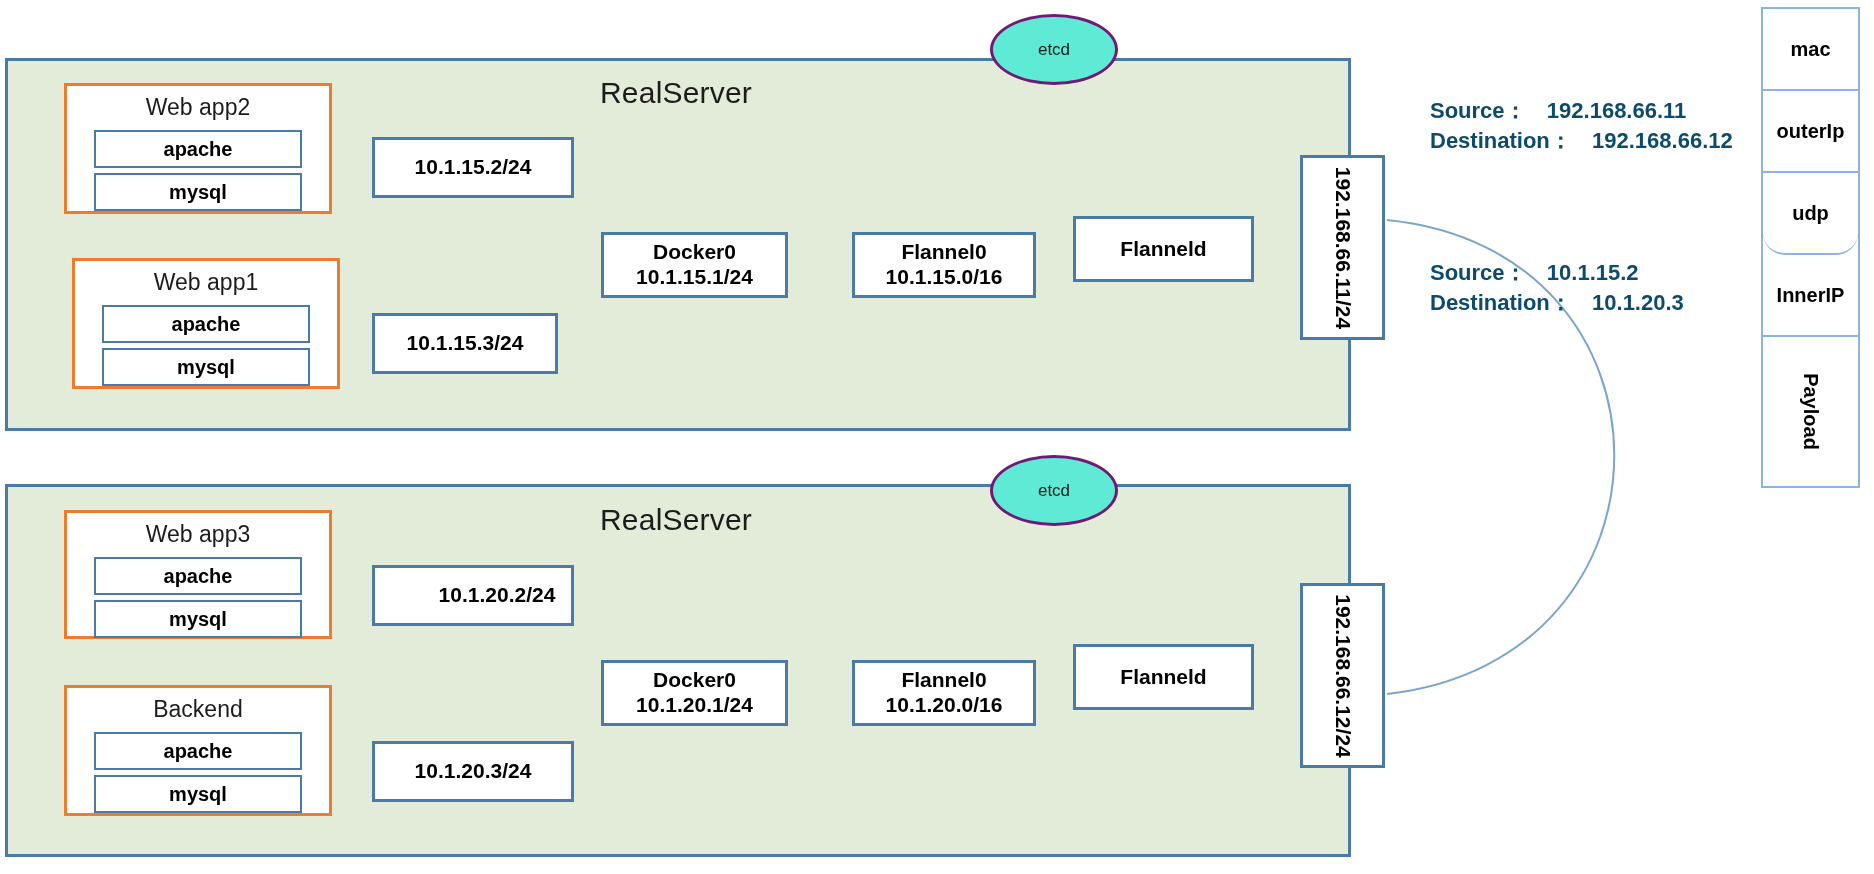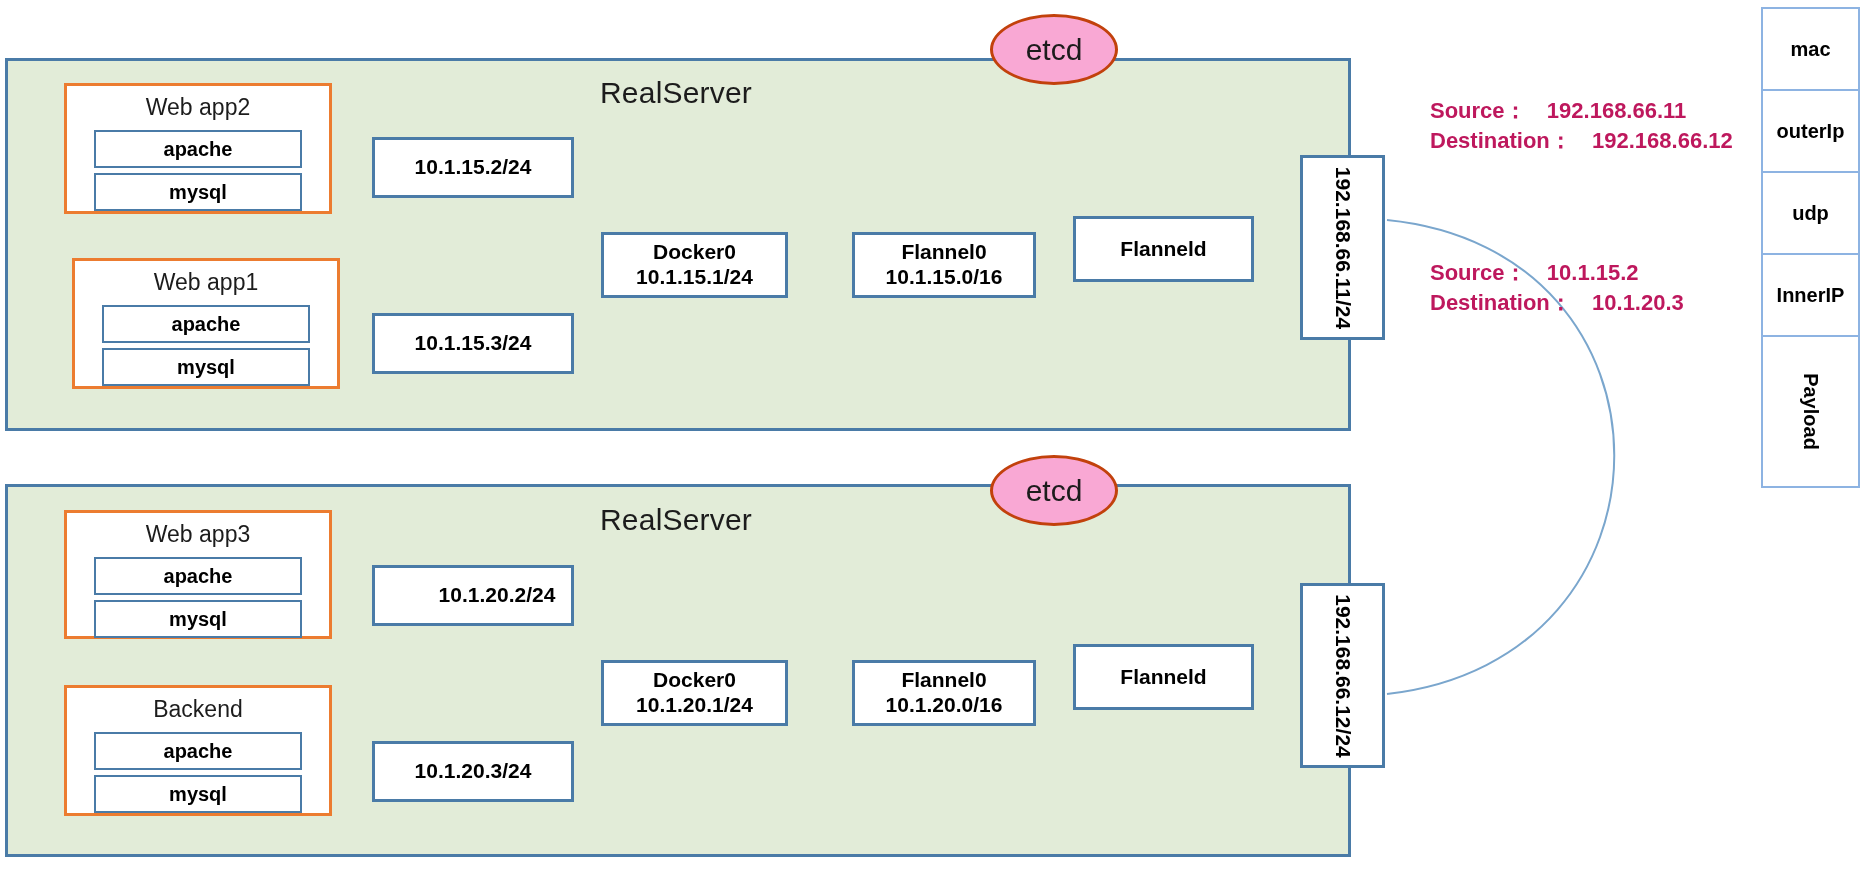--- a/index.html
+++ b/index.html
@@ -104,37 +104,37 @@
     color: #000;
     text-align: center;
     line-height: 1.15;
     width: 170px;
   }
   .vbox-tall .vbox-inner { width: 200px; }
 
   
   .etcd {
     position: absolute;
-    background: #f9a8d4;
-    border: 3px solid #c2410c;
+    background: #5eead4;
+    border: 3px solid #701a75;
     border-radius: 50%;
     display: flex;
     align-items: center;
     justify-content: center;
-    font-size: 30px;
+    font-size: 17px;
     color: #1c1c1c;
     box-sizing: border-box;
   }
 
   
   .annot {
     position: absolute;
     font-size: 22px;
     font-weight: bold;
-    color: #be185d;
+    color: #0c4a6e;
     white-space: nowrap;
     line-height: 1.35;
   }
 
   
   .packet-stack {
     position: absolute;
     border: 2px solid #8db3e2;
     box-sizing: border-box;
     background: #ffffff;
@@ -205,21 +205,21 @@
     <div class="svc-box" style="left:27px; top:87px; width:208px; height:38px;">mysql</div>
   </div>
 
   <div class="abs app-group" style="left:72px; top:258px; width:268px; height:131px;">
     <div class="app-title" style="top:8px;">Web app1</div>
     <div class="svc-box" style="left:27px; top:44px; width:208px; height:38px;">apache</div>
     <div class="svc-box" style="left:27px; top:87px; width:208px; height:38px;">mysql</div>
   </div>
 
   <div class="node-box" style="left:372px; top:137px; width:202px; height:61px;">10.1.15.2/24</div>
-  <div class="node-box" style="left:372px; top:313px; width:202px; height:61px;">10.1.15.3/24</div>
+  <div class="node-box" style="left:372px; top:313px; width:186px; height:61px;">10.1.15.3/24</div>
 
   <div class="node-box" style="left:601px; top:232px; width:187px; height:66px;">
     <span class="l2">Docker0</span>
     <span class="l2">10.1.15.1/24</span>
   </div>
 
   <div class="node-box" style="left:852px; top:232px; width:184px; height:66px;">
     <span class="l2">Flannel0</span>
     <span class="l2">10.1.15.0/16</span>
   </div>
@@ -290,20 +290,20 @@
     <div>
       <span>Destination：</span>
       <span style="display:inline-block;width:8px;"></span>
       <span>10.1.20.3</span>
     </div>
   </div>
 
   <div class="packet-stack" style="left:1761px; top:7px; width:99px; height:481px;">
     <div class="packet-cell" style="top:0; height:82px;">mac</div>
     <div class="packet-cell" style="top:82px; height:82px;">outerIp</div>
-    <div class="packet-cell" style="top:164px; height:82px;">udp</div>
+    <div class="packet-cell" style="top:164px; height:82px;border-radius:22px;">udp</div>
     <div class="packet-cell" style="top:246px; height:82px;">InnerIP</div>
     <div class="packet-cell last" style="top:328px; height:149px;">
       <span class="rot">Payload</span>
     </div>
   </div>
 
 </div>
 
 </body></html>

